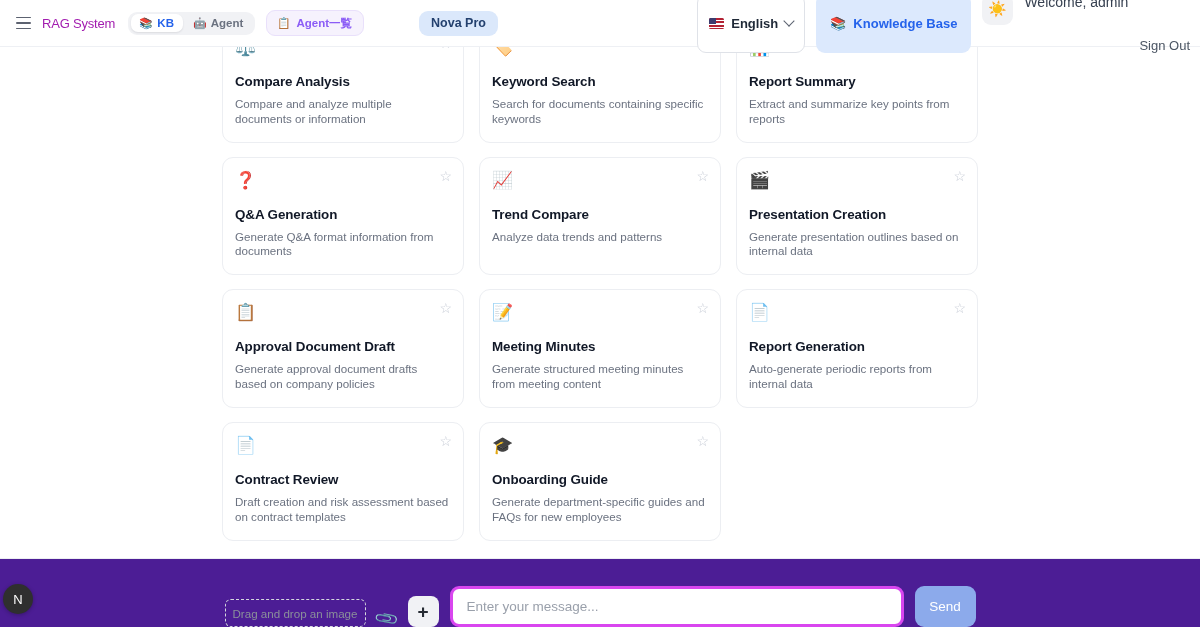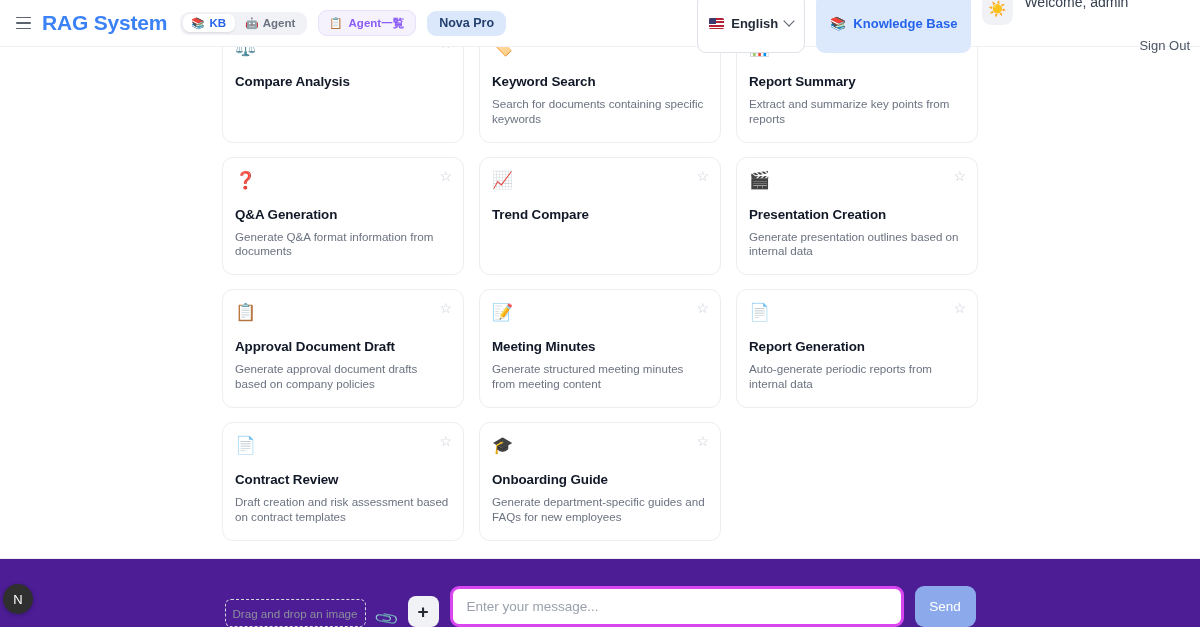--- a/index.html
+++ b/index.html
@@ -52,23 +52,23 @@
   }
   .hamburger span {
     display: block;
     width: 15px;
     height: 1.6px;
     background: #5c6270;
     border-radius: 1px;
   }
 
   .brand {
-    font-size: 21px;
-    font-weight: bold;
-    color: #3b82f6;
+    font-size: 13px;
+    font-weight: normal;
+    color: #a21caf;
     letter-spacing: -0.2px;
     margin-right: 13px;
     white-space: nowrap;
   }
 
   .mode-toggle {
     display: flex;
     align-items: center;
     background: #f1f2f5;
     border-radius: 9px;
@@ -114,20 +114,21 @@
 
   .model-pill {
     background: #dbe8fb;
     color: #23406e;
     font-size: 12.5px;
     font-weight: bold;
     padding: 5.5px 12px;
     border-radius: 9px;
     white-space: nowrap;
     cursor: pointer;
+    margin-left: 44px;
   }
 
   .header-right {
     margin-left: auto;
     display: flex;
     gap: 11px;
     padding-right: 2px;
   }
 
   .lang-select {
@@ -423,20 +424,21 @@
     </div>
   </div>
 
   <div class="main">
     <div class="cards-scroll">
       <div class="cards-grid">
           <div class="card">
             <span class="card-icon">⚖️</span>
             <span class="card-star">☆</span>
             <div class="card-title">Compare Analysis</div>
+            <div class="card-desc">Compare and analyze multiple documents or information</div>
           </div>
           <div class="card">
             <span class="card-icon">🏷️</span>
             <span class="card-star">☆</span>
             <div class="card-title">Keyword Search</div>
             <div class="card-desc">Search for documents containing specific keywords</div>
           </div>
           <div class="card">
             <span class="card-icon">📊</span>
             <span class="card-star">☆</span>
@@ -446,20 +448,21 @@
           <div class="card">
             <span class="card-icon">❓</span>
             <span class="card-star">☆</span>
             <div class="card-title">Q&amp;A Generation</div>
             <div class="card-desc">Generate Q&amp;A format information from documents</div>
           </div>
           <div class="card">
             <span class="card-icon">📈</span>
             <span class="card-star">☆</span>
             <div class="card-title">Trend Compare</div>
+            <div class="card-desc">Analyze data trends and patterns</div>
           </div>
           <div class="card">
             <span class="card-icon">🎬</span>
             <span class="card-star">☆</span>
             <div class="card-title">Presentation Creation</div>
             <div class="card-desc">Generate presentation outlines based on internal data</div>
           </div>
           <div class="card">
             <span class="card-icon">📋</span>
             <span class="card-star">☆</span>

